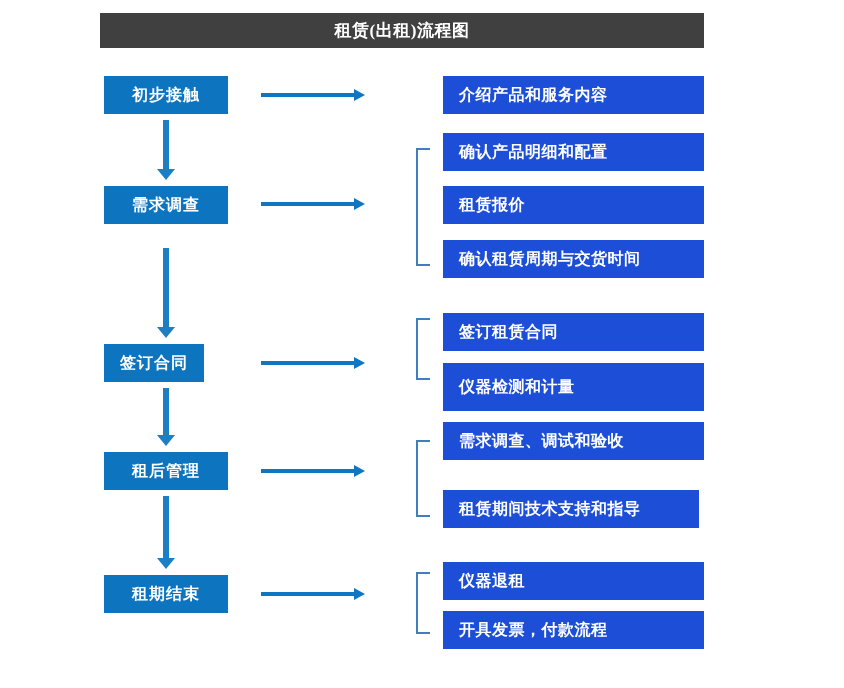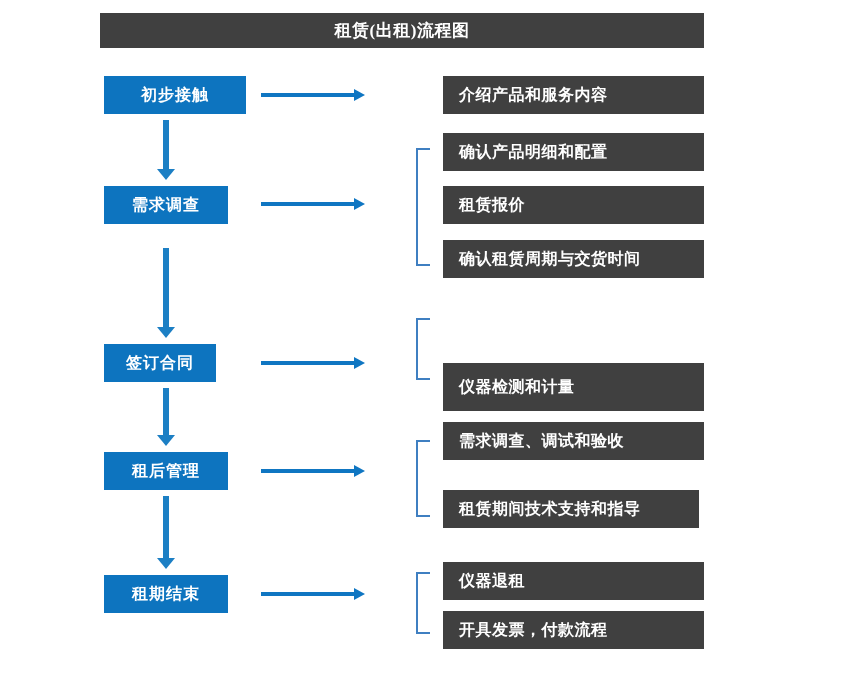--- a/index.html
+++ b/index.html
@@ -44,21 +44,21 @@
     font-size: 16px;
     display: flex;
     align-items: center;
     justify-content: center;
     letter-spacing: 1px;
   }
 
   
   .detail-box {
     position: absolute;
-    background: #404040;
+    background: #1d4ed8;
     color: #ffffff;
     font-weight: bold;
     font-size: 16px;
     display: flex;
     align-items: center;
     padding-left: 16px;
     box-sizing: border-box;
     letter-spacing: 0.5px;
   }
 
@@ -117,29 +117,29 @@
     width: 14px;
   }
 </style>
 </head>
 <body>
 
 <div id="canvas">
 
   <div class="title-bar">租赁(出租)流程图</div>
 
-  <div class="stage-box" style="left:104px; top:76px; width:142px; height:38px;">
+  <div class="stage-box" style="left:104px; top:76px; width:124px; height:38px;">
     <span>初步接触</span>
   </div>
 
   <div class="stage-box" style="left:104px; top:186px; width:124px; height:38px;">
     <span>需求调查</span>
   </div>
 
-  <div class="stage-box" style="left:104px; top:344px; width:112px; height:38px;justify-content:center;">
+  <div class="stage-box" style="left:104px; top:344px; width:100px; height:38px;justify-content:center;">
     <span>签订合同</span>
   </div>
 
   <div class="stage-box" style="left:104px; top:452px; width:124px; height:38px;">
     <span>租后管理</span>
   </div>
 
   <div class="stage-box" style="left:104px; top:575px; width:124px; height:38px;">
     <span>租期结束</span>
   </div>
@@ -206,20 +206,23 @@
   </div>
 
   <div class="detail-box" style="left:443px; top:186px; width:261px; height:38px;">
     <span>租赁报价</span>
   </div>
 
   <div class="detail-box" style="left:443px; top:240px; width:261px; height:38px;">
     <span>确认租赁周期与交货时间</span>
   </div>
 
+  <div class="detail-box" style="left:443px; top:313px; width:261px; height:38px;">
+    <span>签订租赁合同</span>
+  </div>
 
   <div class="detail-box" style="left:443px; top:363px; width:261px; height:48px;">
     <span>仪器检测和计量</span>
   </div>
 
   <div class="detail-box" style="left:443px; top:422px; width:261px; height:38px;">
     <span>需求调查、调试和验收</span>
   </div>
 
   <div class="detail-box" style="left:443px; top:490px; width:256px; height:38px;">

